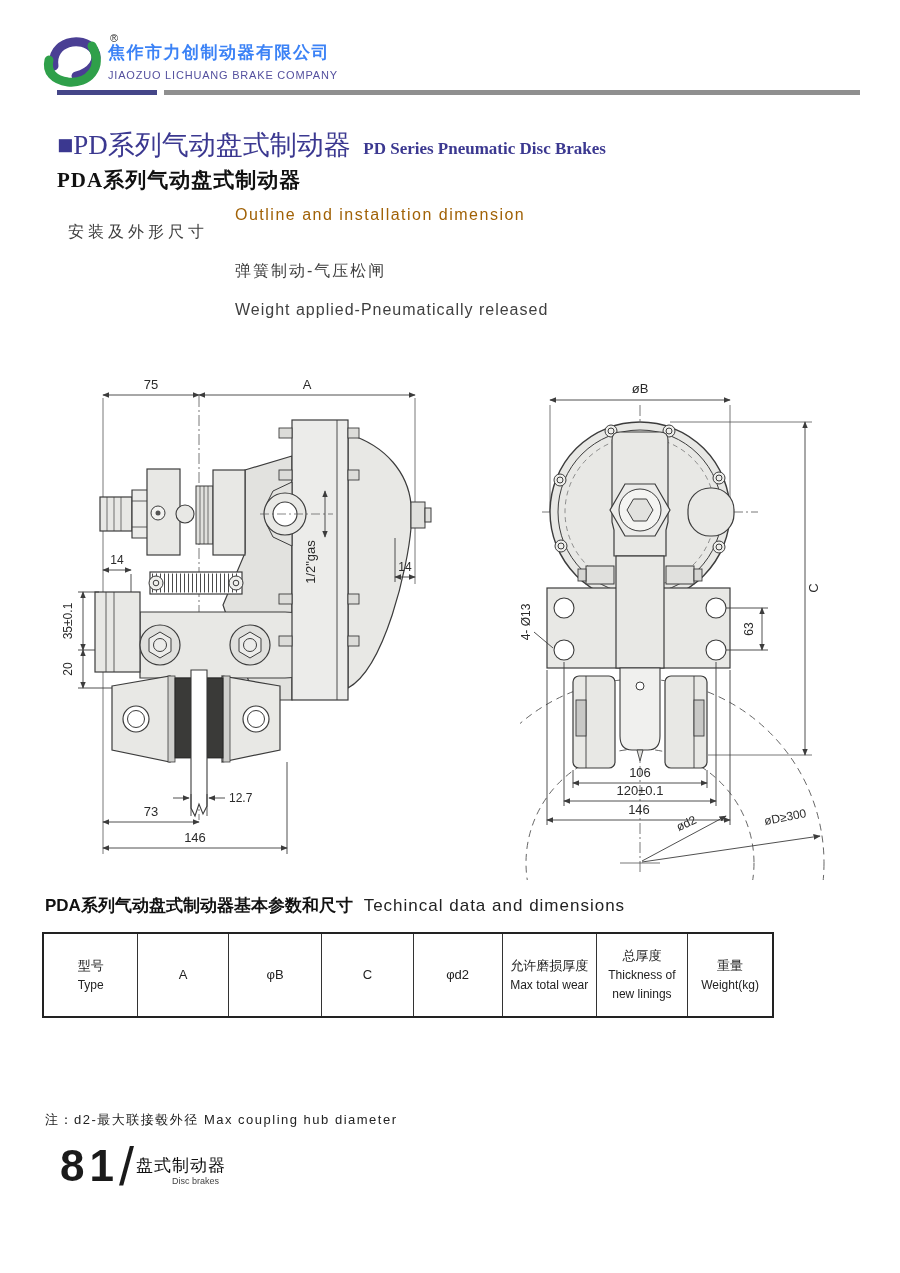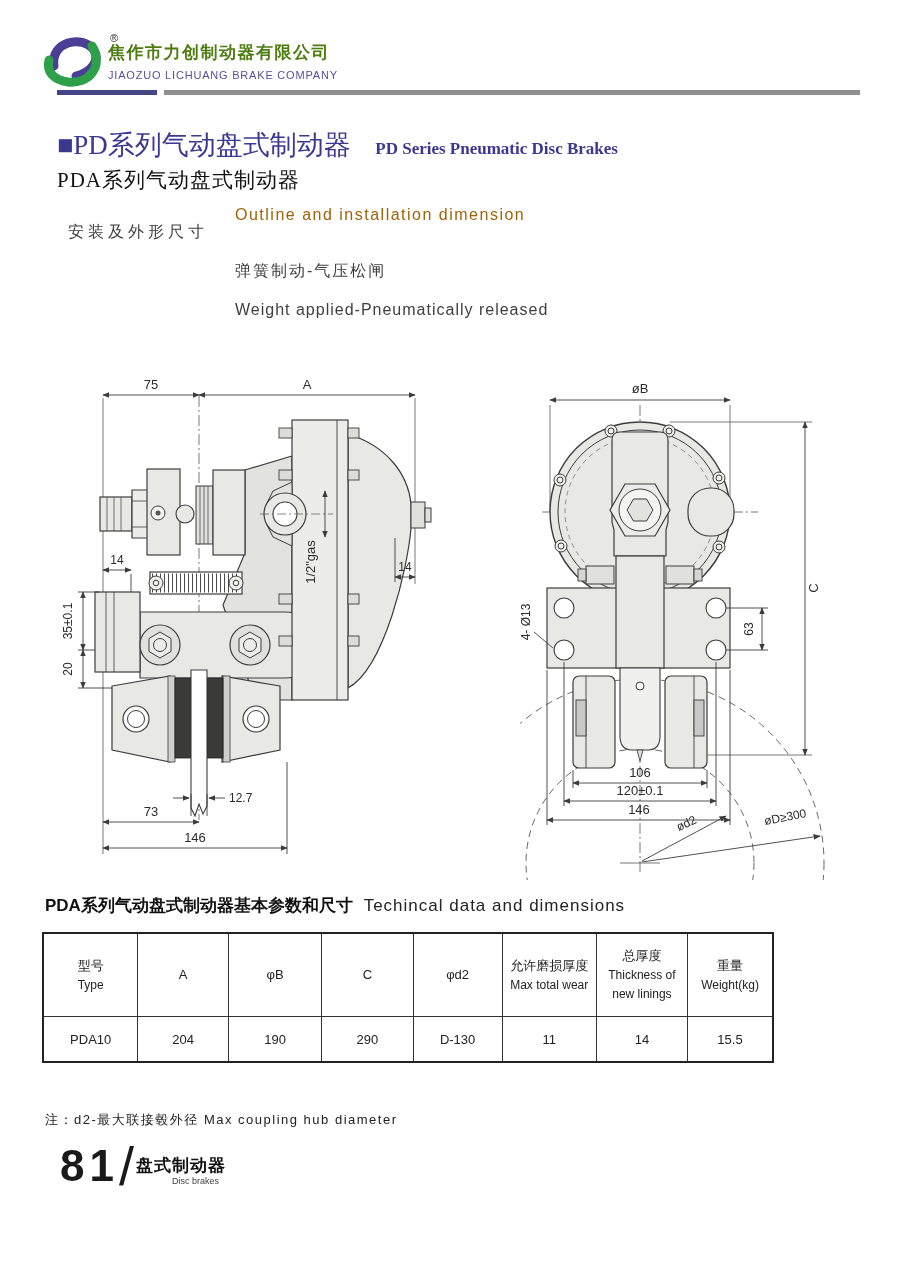--- a/index.html
+++ b/index.html
@@ -1,29 +1,29 @@
 <!DOCTYPE html>
 <html><head>
 <meta charset="utf-8">
 <style>
   html,body{margin:0;padding:0;}
   body{width:900px;height:1273px;background:#fff;font-family:"Liberation Sans",sans-serif;position:relative;overflow:hidden;color:#222;}
   .abs{position:absolute;}
   
   .logo-svg{left:34px;top:26px;}
   .company{left:108px;top:44px;line-height:1.1;}
-  .company .cn{font-size:17px;font-weight:700;letter-spacing:1.5px;color:#4d7c0f;display:block;}
+  .company .cn{font-size:17px;font-weight:700;letter-spacing:1.5px;color:#3b82f6;display:block;}
   .company .en{font-size:11px;letter-spacing:0.8px;color:#54509e;display:block;margin-top:6px;}
   .rule-purple{left:57px;top:90px;width:100px;height:5px;background:#454688;}
   .rule-gray{left:164px;top:90px;width:696px;height:5px;background:#8f8f8f;}
   
   .title-row{left:57px;top:127px;white-space:nowrap;}
   .title-cn{font-size:27px;font-weight:400;color:#3b3890;font-family:"Liberation Serif",serif;}
-  .title-en{font-size:17px;font-weight:700;color:#3b3890;font-family:"Liberation Serif",serif;margin-left:20px;}
-  .subtitle{left:57px;top:166px;font-size:21px;font-weight:400;color:#111;font-family:"Liberation Serif",serif;letter-spacing:1px;}
+  .title-en{font-size:17px;font-weight:700;color:#3b3890;font-family:"Liberation Serif",serif;margin-left:8px;}
+  .subtitle{left:57px;top:166px;font-size:21px;font-weight:700;color:#111;font-family:"Liberation Serif",serif;letter-spacing:1px;}
   
   .intro-label{left:68px;top:222px;font-size:16px;color:#3f3f3f;letter-spacing:4px;}
   .intro-1{left:235px;top:206px;font-size:16px;color:#a16207;letter-spacing:1.5px;}
   .intro-2{left:235px;top:261px;font-size:16px;color:#3f3f3f;letter-spacing:2px;}
   .intro-3{left:235px;top:301px;font-size:16px;color:#3f3f3f;letter-spacing:1px;}
   
   .draw-left{left:55px;top:370px;}
   .draw-right{left:520px;top:370px;}
   svg text{font-family:"Liberation Sans",sans-serif;fill:#2b2b2b;}
   
@@ -37,21 +37,21 @@
   .th-line.en{font-size:12px;}
   th.hcell{height:82px;background:#fff;}
   td.dcell{height:44px;font-size:13px;color:#222;}
   tr.shade td{background:#d9d9d9;}
   
   .note{left:45px;top:1111px;font-size:13px;color:#222;letter-spacing:1.5px;}
   .footer{left:60px;top:1144px;display:flex;align-items:flex-start;}
   .page-num{font-family:Liberation Sans, sans-serif;font-size:44px;font-weight:700;color:#1a1a1a;letter-spacing:5px;line-height:1;}
   .slash{font-size:54px;font-weight:200;color:#1a1a1a;line-height:0.9;margin:0 2px 0 0;transform:translateY(-2px);}
   .sec{margin-top:10px;}
-  .sec .cn{font-size:17px;font-weight:700;color:#111;display:block;letter-spacing:1px;}
+  .sec .cn{font-size:17px;font-weight:400;color:#111;display:block;letter-spacing:1px;}
   .sec .en{font-size:9px;color:#444;display:block;margin-top:-1px;margin-left:36px;}
 </style>
 </head>
 <body>
 
 <svg class="abs logo-svg" width="90" height="62" viewBox="0 0 90 62">
   <path d="M20,40 C16,16 48,8 60,24 C66,34 58,46 42,50" fill="none" stroke="#4a3f94" stroke-width="9" stroke-linecap="round"></path>
   <path d="M58,20 C70,42 54,58 34,56 C20,54 12,46 15,34" fill="none" stroke="#2fa04a" stroke-width="9" stroke-linecap="round"></path>
   <text x="76" y="16" font-size="11" fill="#4a3f94">®</text>
 </svg>
@@ -357,30 +357,20 @@
     <th class="hcell">
       <span class="th-line">总厚度</span>
       <span class="th-line en">Thickness of</span>
       <span class="th-line en">new linings</span>
     </th>
     <th class="hcell">
       <span class="th-line">重量</span>
       <span class="th-line en">Weight(kg)</span>
     </th>
   </tr>
-  <tr>
-    <td class="dcell">PDA10</td>
-    <td class="dcell">204</td>
-    <td class="dcell">190</td>
-    <td class="dcell">290</td>
-    <td class="dcell">D-130</td>
-    <td class="dcell">11</td>
-    <td class="dcell">14</td>
-    <td class="dcell">15.5</td>
-  </tr>
 </tbody>
   </table>
 
 <div class="abs note">注：d2-最大联接毂外径  Max coupling hub diameter</div>
 
 <div class="abs footer">
   <span class="page-num">81</span>
   <span class="slash">/</span>
   <span class="sec">
     <span class="cn">盘式制动器</span>

